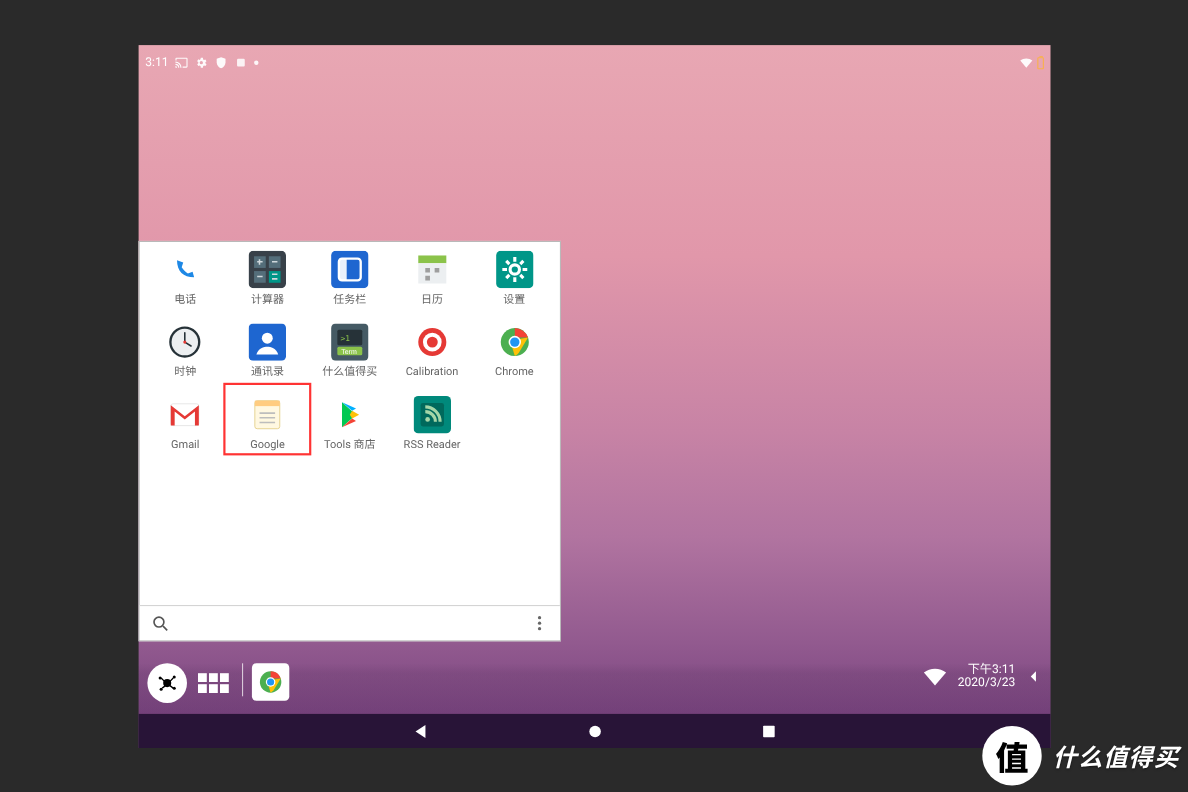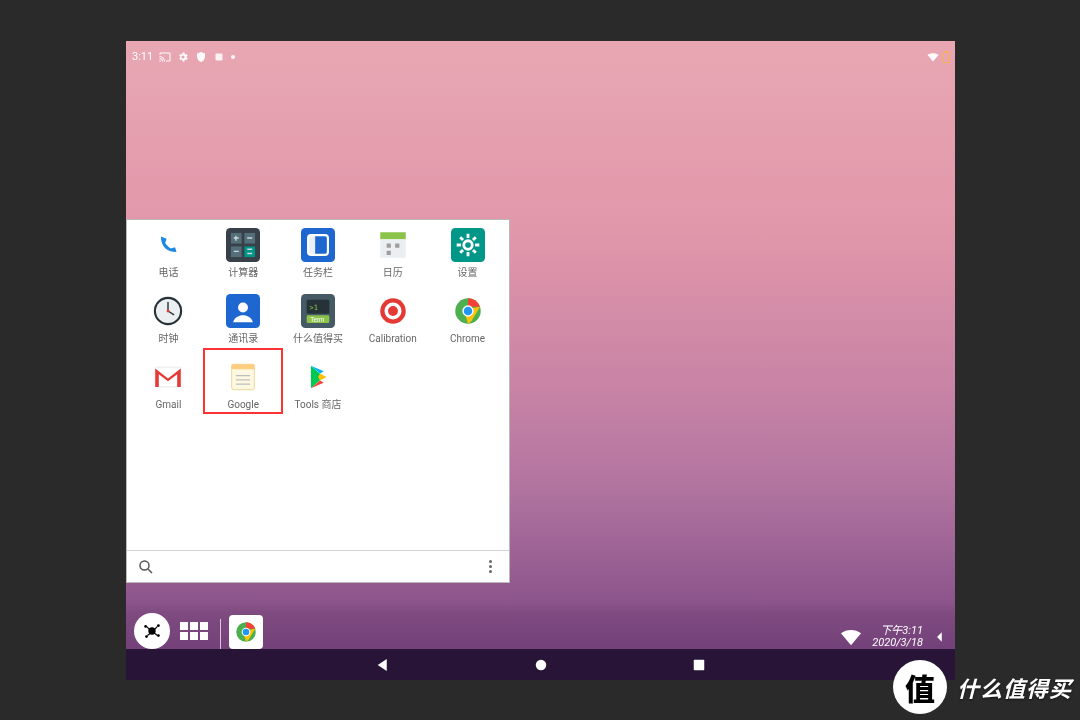--- a/index.html
+++ b/index.html
@@ -40,21 +40,21 @@
     position:absolute; left:0; right:0; bottom:0; height:32px; border-top:1px solid #d4d4d4;
     display:flex; align-items:center; padding:0 10px; background:#fff;
   }
   .drawer-search .mag { width:18px; height:18px; color:#555; }
   .drawer-search .kebab { margin-left:auto; width:18px; display:flex; flex-direction:column; align-items:center; gap:2px; }
   .drawer-search .kebab span { width:3px; height:3px; background:#666; border-radius:50%; }
 
   .taskbar {
     position:absolute; left:0; right:0; bottom:31px; height:46px;
     background: linear-gradient(180deg, rgba(45,24,55,0) 0%, rgba(45,24,55,.10) 20%, rgba(45,24,55,.10) 100%);
-    display:flex; align-items:flex-end; padding:0 8px; gap:6px;font-style:italic;
+    display:flex; align-items:flex-start; padding:0 8px; gap:6px;
   }
   .tb-btn { width:36px; height:36px; border-radius:50%; background:#fff; display:flex; align-items:center; justify-content:center; cursor:pointer; }
   .tb-btn.grid { border-radius:4px; background:transparent; }
   .tb-btn.grid .g { display:grid; grid-template-columns:repeat(3,8px); grid-template-rows:repeat(2,8px); gap:2px; }
   .tb-btn.grid .g span { background:#fff; }
   .tb-div { width:1px; height:30px; background:rgba(255,255,255,.7); margin:0 2px; }
   .tb-chrome { width:34px; height:34px; border-radius:4px; background:#fff; display:flex; align-items:center; justify-content:center; cursor:pointer; }
   .tb-right { margin-left:auto; display:flex; align-items:center; gap:10px; color:#fff; }
   .tb-time { text-align:right; font-size:11px; line-height:1.1; }
   .tb-wifi { width:22px; height:22px; }
@@ -255,20 +255,32 @@
               <rect width="48" height="48" rx="6" fill="#fff"></rect>
               <path d="M14 8v32l18-16z" fill="#00c853"></path>
               <path d="M14 8l13 11 5-3z" fill="#00b0ff"></path>
               <path d="M14 40l13-11 5 3z" fill="#f44336"></path>
               <path d="M27 19l9 5-9 5-3-5z" fill="#ffc107"></path>
             </svg>
           </div>
           <span class="lbl">Tools 商店</span>
         </div>
 
+      <div class="app">
+          <div class="ic">
+            <svg viewBox="0 0 48 48">
+              <rect width="48" height="48" rx="6" fill="#00897b"></rect>
+              <rect x="9" y="9" width="30" height="30" rx="3" fill="#00695c"></rect>
+              <circle cx="18" cy="30" r="3" fill="#a5d6a7"></circle>
+              <path d="M15 18a15 15 0 0 1 15 15h-4a11 11 0 0 0-11-11z" fill="#a5d6a7"></path>
+              <path d="M15 12a21 21 0 0 1 21 21h-4a17 17 0 0 0-17-17z" fill="#a5d6a7"></path>
+            </svg>
+          </div>
+          <span class="lbl">RSS Reader</span>
+        </div>
     </div>
 
     <div class="highlight"></div>
 
     <div class="drawer-search">
       <span class="mag"><svg viewBox="0 0 24 24" fill="none" stroke="currentColor" stroke-width="2">
             <circle cx="10" cy="10" r="6"></circle>
             <path d="M20 20l-5-5"></path>
           </svg></span>
       <div class="kebab">
@@ -309,21 +321,21 @@
           <circle cx="24" cy="24" r="8" fill="#fff"></circle>
           <circle cx="24" cy="24" r="6" fill="#2196f3"></circle>
         </svg>
     </div>
     <div class="tb-right">
       <span class="tb-wifi"><svg viewBox="0 0 24 24" fill="#fff">
             <path d="M12 21 1 8c6-5 16-5 22 0z"></path>
           </svg></span>
       <div class="tb-time">
         <div>下午3:11</div>
-        <div>2020/3/18</div>
+        <div>2020/3/23</div>
       </div>
       <span class="tb-arrow">
           <svg viewBox="0 0 24 24" fill="#fff">
             <path d="M15 4 7 12l8 8z"></path>
           </svg>
         </span>
     </div>
   </div>
 
   <div class="navbar">

